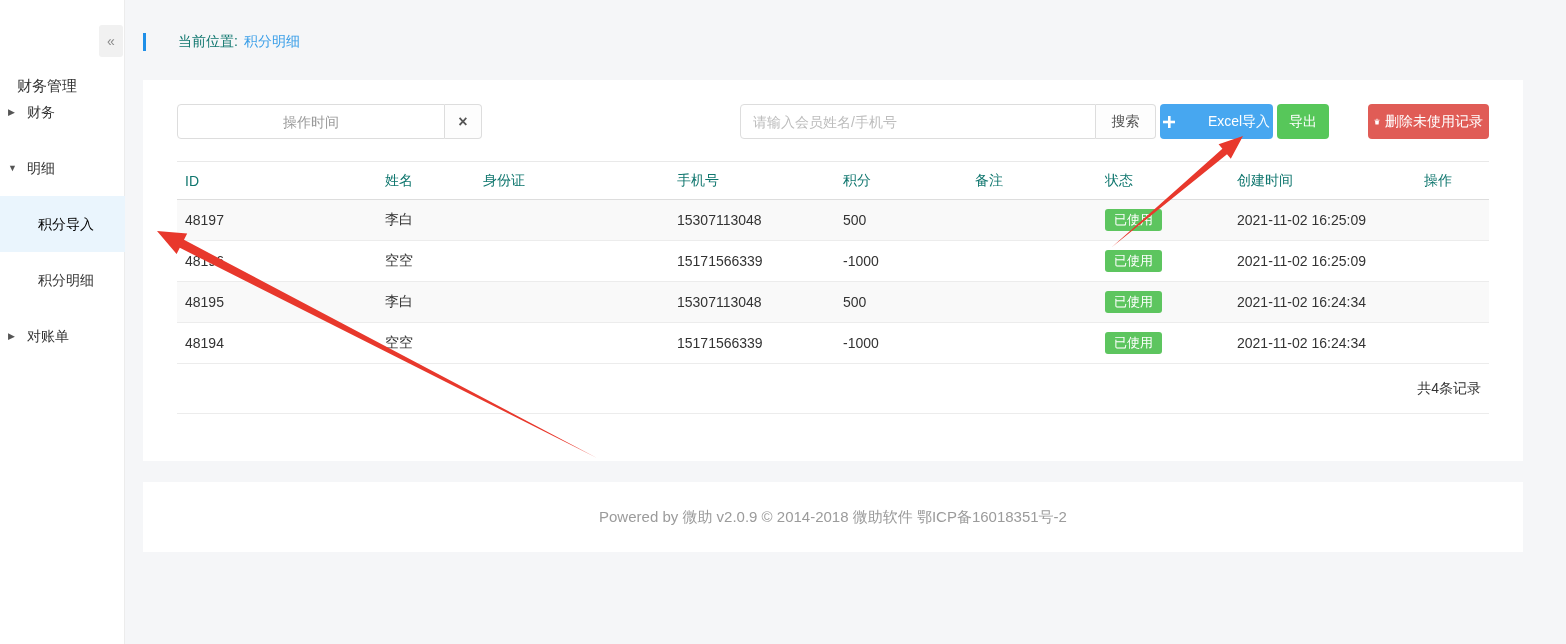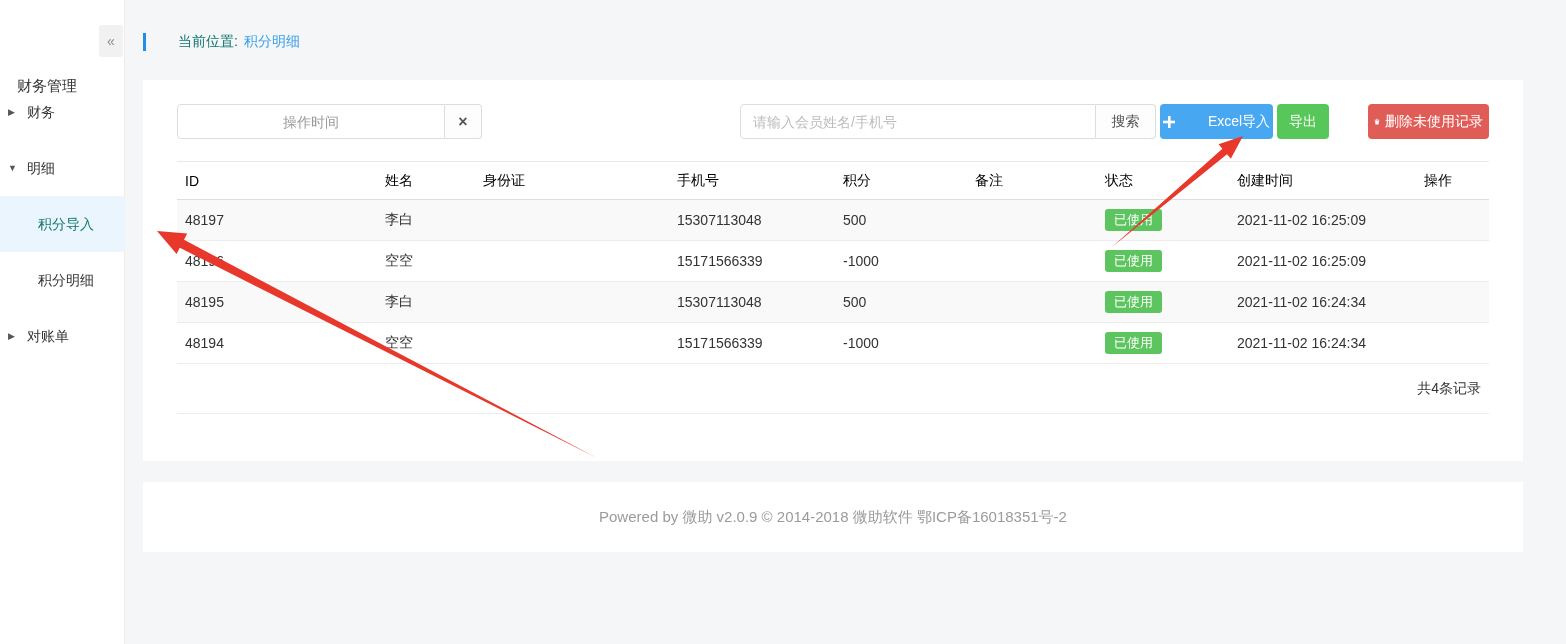--- a/index.html
+++ b/index.html
@@ -15,21 +15,21 @@
              background:#fff; border-right:1px solid #ececec; z-index:2; }
   .sidebar-title { position:absolute; left:17px; top:32px; font-size:15px; color:#333;margin-top:45px; }
   .collapse-btn { position:absolute; left:99px; top:25px; width:24px; height:32px;
                   background:#f1f1f1; border:none; border-radius:3px; color:#8a8a8a;
                   font-size:14px; line-height:32px; text-align:center; cursor:pointer; }
   .side-menu { position:absolute; left:0; top:84px; width:125px; }
   .side-item { position:relative; height:56px; line-height:56px; padding-left:27px;
                color:#333; cursor:pointer; white-space:nowrap; }
   .side-item .caret { position:absolute; left:8px; top:0; font-size:9px; color:#555; }
   .side-item.sub { padding-left:38px; }
-  .side-item.active { background:#eaf5fd; color:#0f766e; }
+  .side-item.active { background:#eaf5fd; color:#000000; }
 
   
   .breadcrumb { position:absolute; left:143px; top:31px; height:22px; display:flex;
                 align-items:center; z-index:1; }
   .crumb-bar { width:3px; height:18px; background:#1f8fe8; margin-right:13px; }
   .crumb-label { color:#0f766e;margin-left:19px; }
   .crumb-link { color:#3b9fe8; margin-left:6px; cursor:pointer; text-decoration:none; }
 
   
   .card { position:absolute; left:143px; top:80px; width:1380px; height:381px; background:#fff; }
@@ -53,21 +53,21 @@
          justify-content:center; margin-left:4px; white-space:nowrap; }
   .btn svg { margin-right:5px; }
   .btn-excel { width:113px; background:#47a7f0;gap:28px; }
   .btn-export { width:52px; background:#57c75a; }
   .btn-delete { width:121px; background:#e05c56; padding:0 6px;margin-left:39px; }
 
   
   .data-table { width:1312px; margin:22px 34px 0 34px; border-collapse:collapse;
                 border-top:1px solid #e9e9e9; table-layout:fixed; }
   .data-table th { height:38px; text-align:left; padding-left:8px; font-weight:400;
-                   color:#000000; border-bottom:1px solid #ddd; }
+                   color:#0f766e; border-bottom:1px solid #ddd; }
   .data-table td { height:41px; padding-left:8px; color:#333;
                    border-bottom:1px solid #ececec; }
   .data-table tbody tr:nth-child(odd) td { background:#f9f9f9; }
   .badge { display:inline-block; background:#5dc55f; color:#fff; font-size:13px;
            padding:3px 9px; border-radius:3px; line-height:1.2; }
   .total-row td { height:50px; text-align:right; padding-right:8px; background:#fff !important; }
 
   
   .footer-card { position:absolute; left:143px; top:482px; width:1380px; height:70px;
                  background:#fff; display:flex; align-items:center; justify-content:center; }

